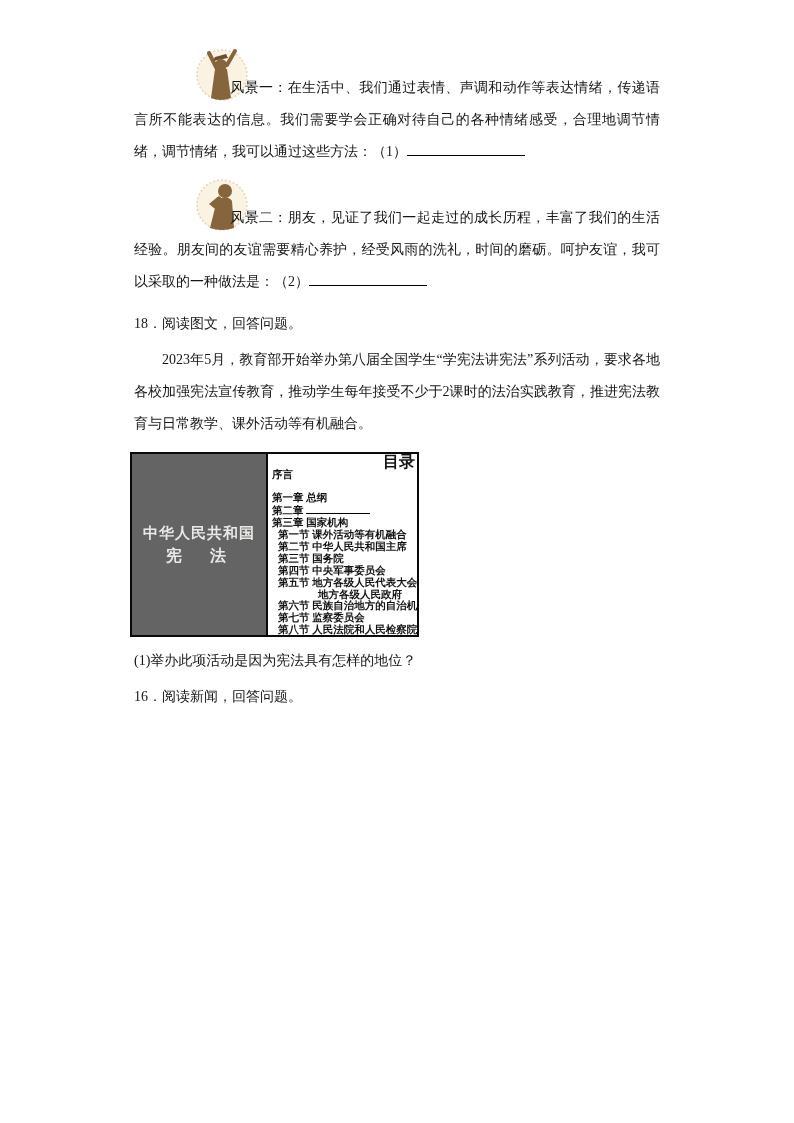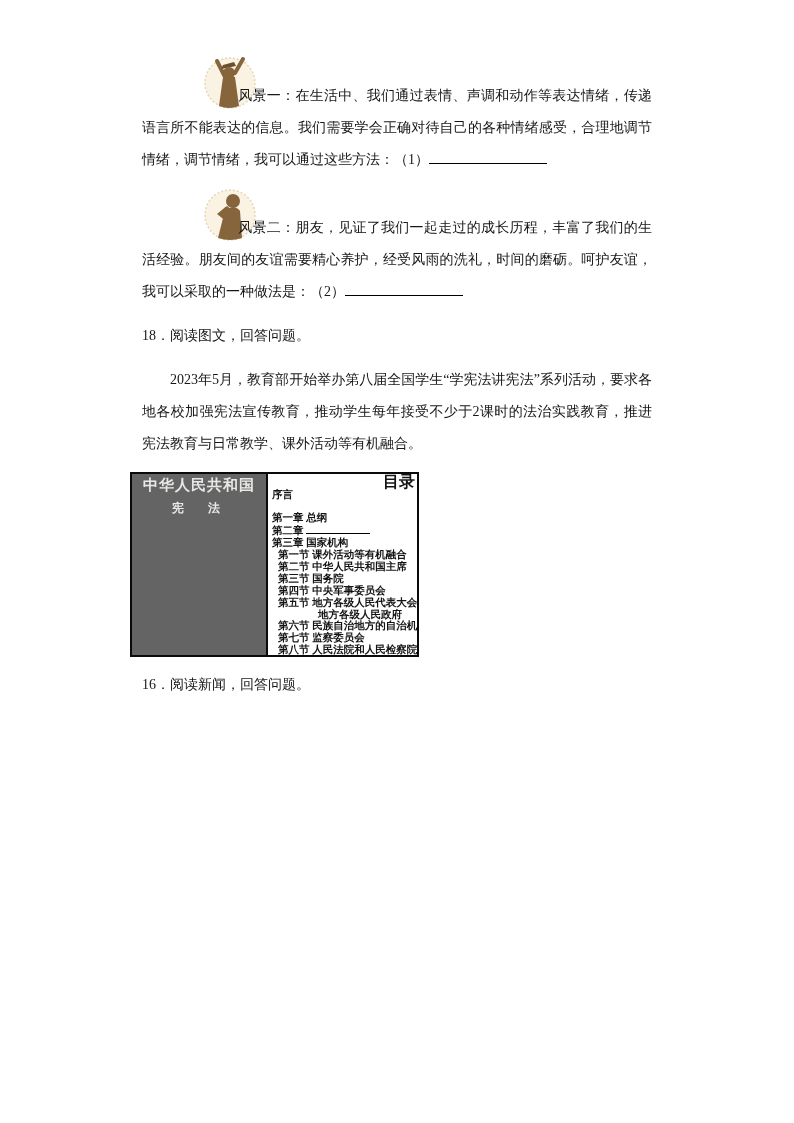--- a/index.html
+++ b/index.html
@@ -5,44 +5,44 @@
   html,body{margin:0;padding:0;}
   body{
     width:794px;height:1123px;background:#ffffff;overflow:hidden;
     font-family:"Liberation Serif","DejaVu Serif",serif;
     color:#161616;
   }
   .content{
     margin-left:130px;width:534px;padding-top:44px;
     font-size:14px;line-height:32px;text-align:justify;
   }
-  p{margin:12px;}
+  p{margin:4px;}
   .indent{text-indent:2em;}
   .scene{text-indent:2em;margin-bottom:10px;}
   .scene-icon{
     display:inline-block;width:64px;height:54px;vertical-align:-10px;
     margin-right:4px;
   }
   .blank{
     display:inline-block;width:118px;height:1em;
     border-bottom:1.5px solid #000;vertical-align:baseline;
   }
   .qline{text-indent:0;}
   
   .const-figure{
     width:289px;height:185px;margin:12px 0 8px 0;
     border:2px solid #0a0a0a;display:flex;box-sizing:border-box;
   }
   .book-cover{
     flex:0 0 134px;background:#646464;color:#e8e8e6;
-    display:flex;flex-direction:column;align-items:center;
+    display:flex;flex-direction:column;align-items:center;justify-content:center;
     font-weight:bold;text-align:center;
   }
   .book-cover .t1{font-size:15px;line-height:22px;letter-spacing:1px;}
-  .book-cover .t2{font-size:12px;line-height:24px;letter-spacing:6px;}
+  .book-cover .t2{font-size:16px;line-height:24px;letter-spacing:6px;}
   .toc-panel{
     flex:1;background:#ffffff;border-left:2px solid #0a0a0a;
     padding:2px 2px 0 4px;box-sizing:border-box;
     font-size:10.5px;line-height:11.9px;font-weight:bold;
     text-align:left;text-indent:0;color:#141414;overflow:hidden;
   }
   .toc-title{text-align:right;font-size:16px;margin-bottom:1px;}
   .toc-line{white-space:nowrap;}
   .toc-gap{margin-bottom:11px;}
   .toc-ind1{padding-left:6px;}
@@ -99,16 +99,17 @@
       <div class="toc-line toc-ind1">第四节 中央军事委员会</div>
       <div class="toc-line toc-ind1">第五节 地方各级人民代表大会和</div>
       <div class="toc-line toc-ind2">地方各级人民政府</div>
       <div class="toc-line toc-ind1">第六节 民族自治地方的自治机关</div>
       <div class="toc-line toc-ind1">第七节 监察委员会</div>
       <div class="toc-line toc-ind1">第八节 人民法院和人民检察院</div>
 
     </div>
   </div>
 
+  <p class="qline">(1)举办此项活动是因为宪法具有怎样的地位？</p>
 
   <p class="qline">16．阅读新闻，回答问题。</p>
 
 </div>
 
 </body></html>

